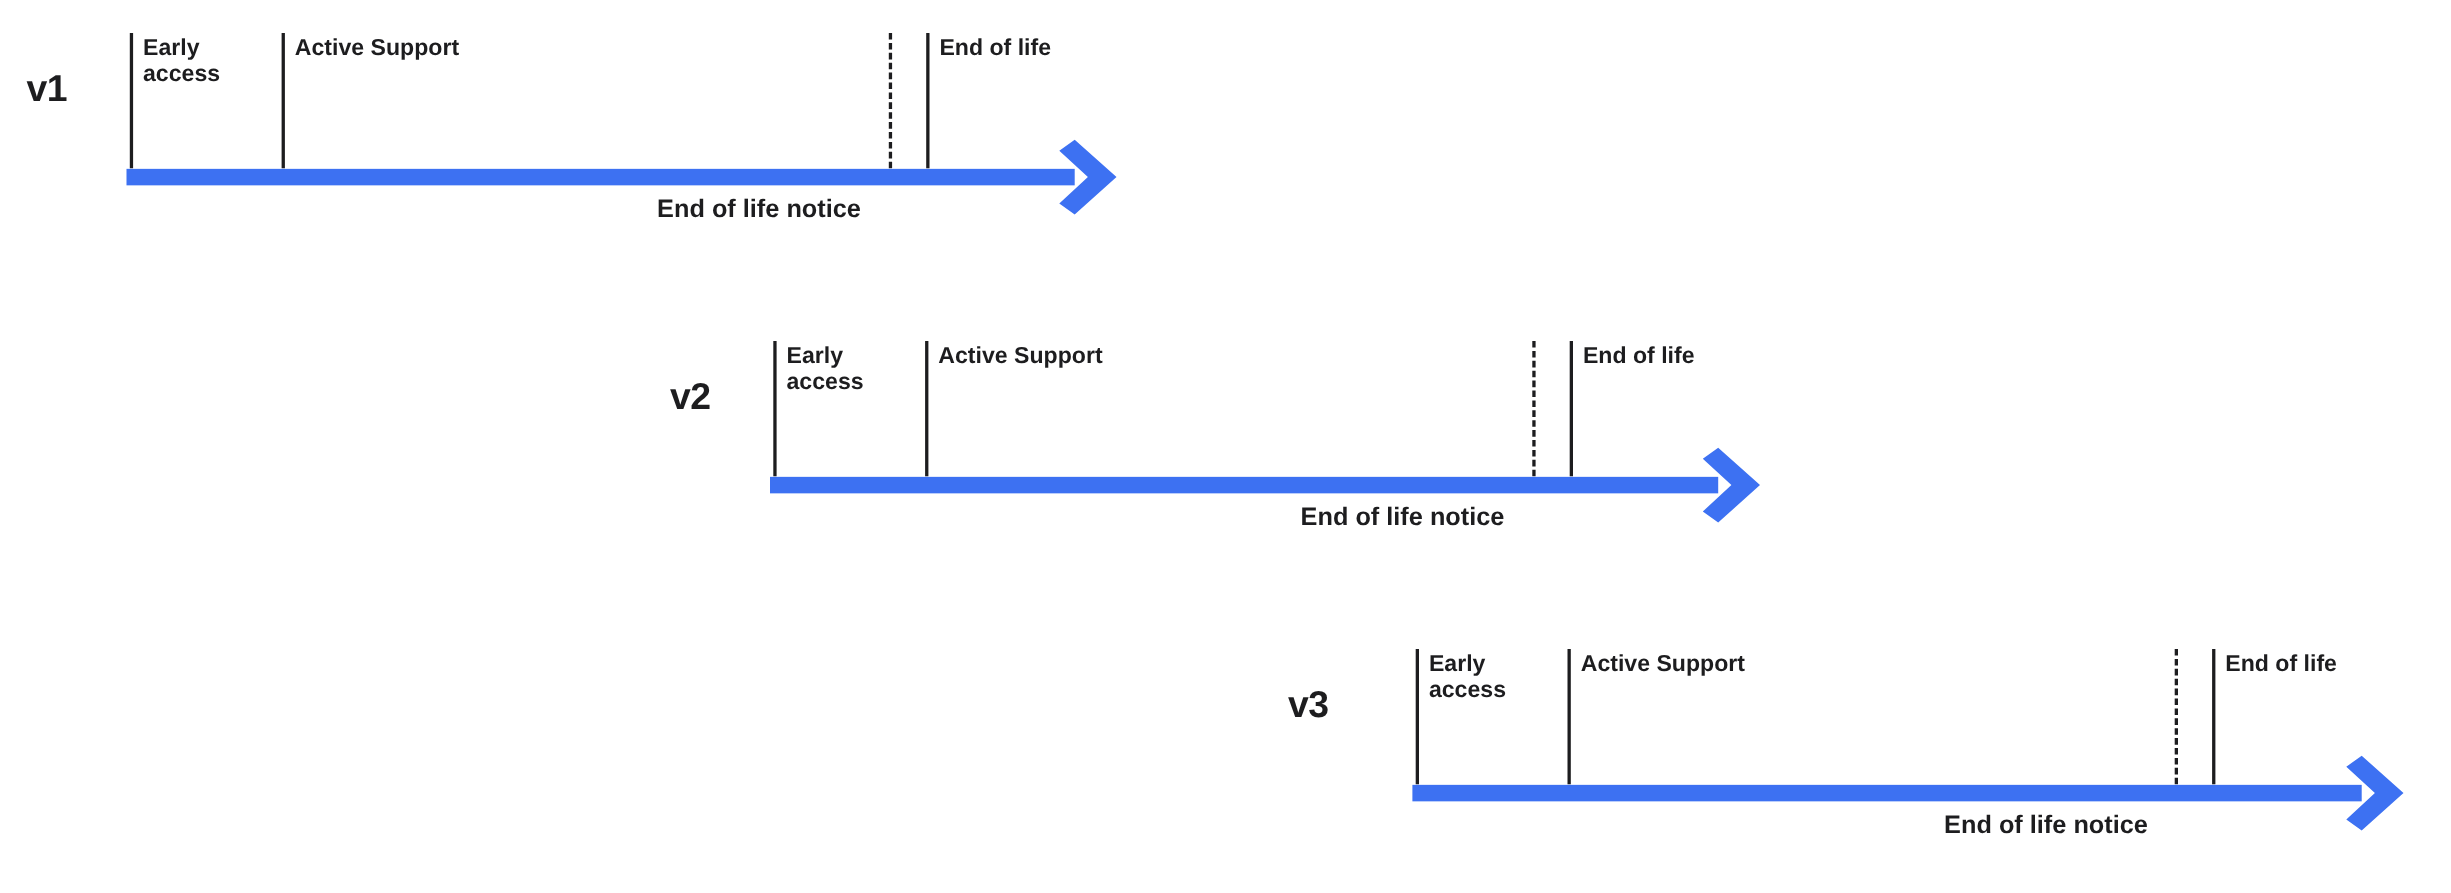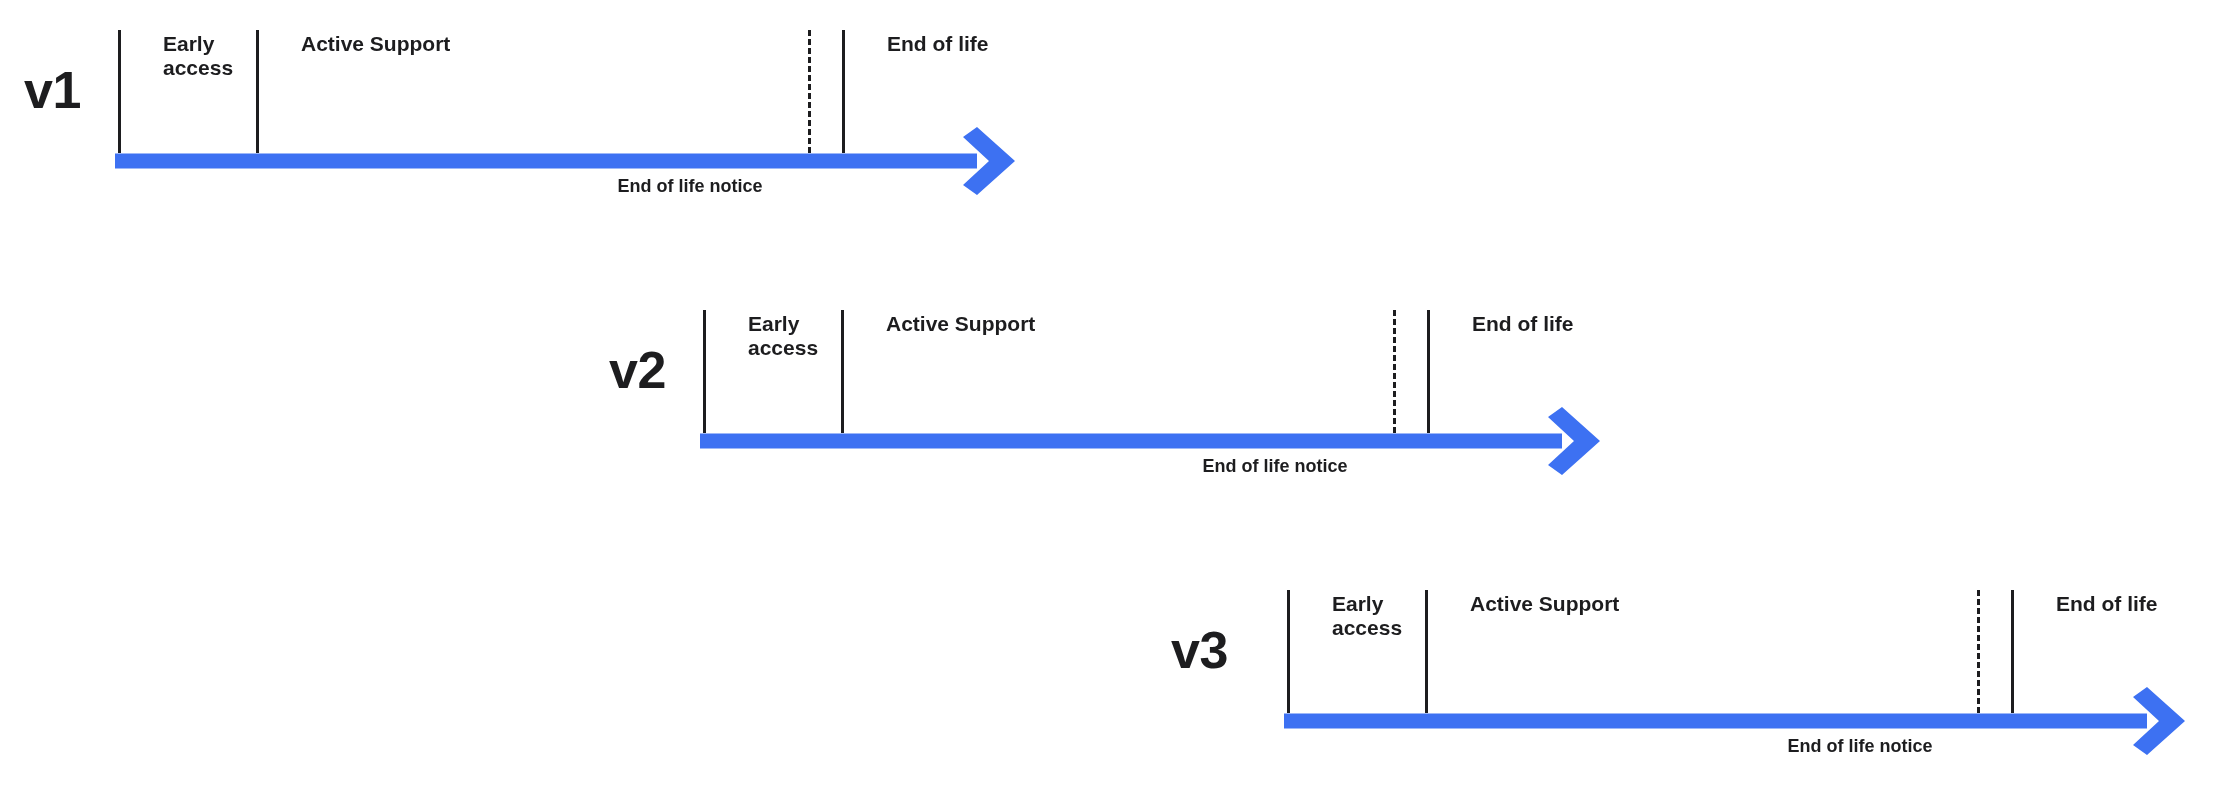--- a/index.html
+++ b/index.html
@@ -20,21 +20,21 @@
   }
   .timeline-row {
     position: absolute;
     left: 0;
     top: 0;
     width: 2228px;
     height: 230px;
   }
   .version-label {
     position: absolute;
-    font-size: 52px;
+    font-size: 34px;
     font-weight: 700;
     color: #1d1d1f;
     letter-spacing: -0.5px;
     line-height: 1;
     white-space: nowrap;
   }
   .divider {
     position: absolute;
     width: 3px;
     background: #1d1d1f;
@@ -44,25 +44,24 @@
     background: none;
     border-left: 3px dashed #1d1d1f;
   }
   .phase-label {
     position: absolute;
     font-size: 21px;
     font-weight: 700;
     color: #1d1d1f;
     line-height: 1.15;
     white-space: pre-line;
-    margin-left: 33px;
   }
   .notice-label {
     position: absolute;
-    font-size: 18px;
+    font-size: 23px;
     font-weight: 700;
     color: #1d1d1f;
     line-height: 1.15;
     white-space: nowrap;
     transform: translateX(-50%);
   }
   .bar-wrap {
     position: absolute;
     height: 64px;
   }

